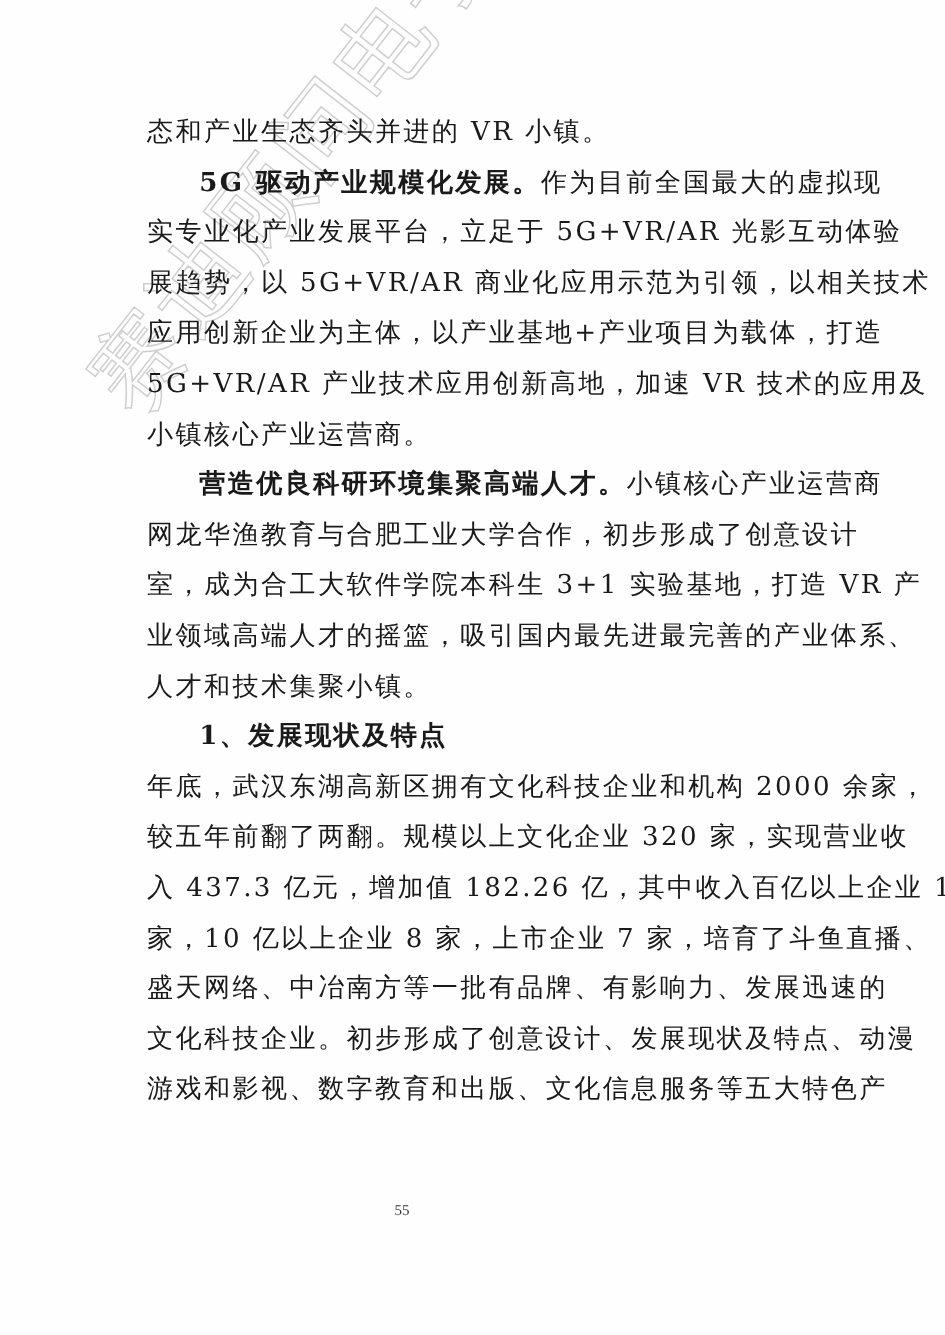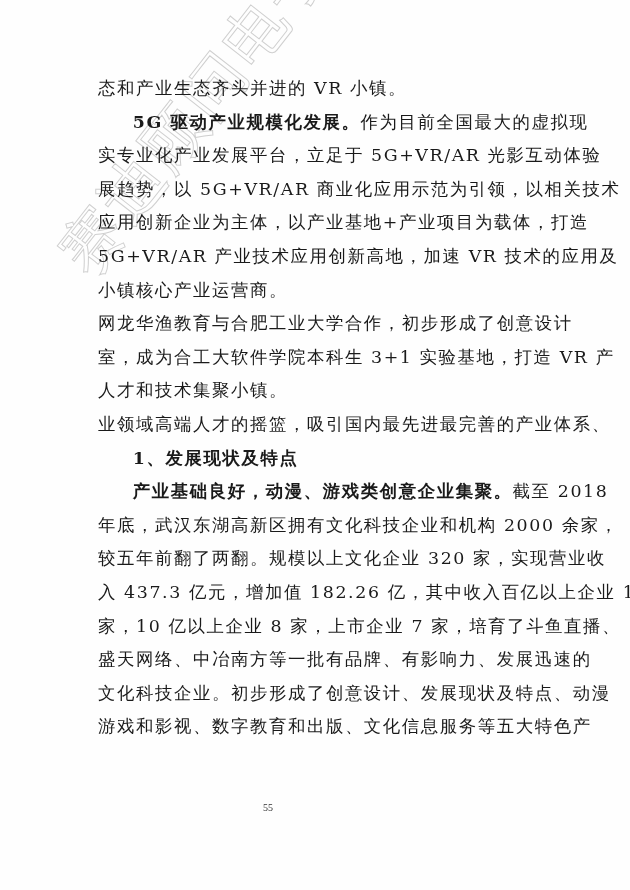--- a/index.html
+++ b/index.html
@@ -54,34 +54,34 @@
       <span class="line"><span class="lead">5G 驱动产业规模化发展。</span><span>作为目前全国最大的虚拟现</span></span>
     </p>
     <p class="para noindent">
       <span class="line">实专业化产业发展平台，立足于 5G+VR/AR 光影互动体验</span>
       <span class="line">展趋势，以 5G+VR/AR 商业化应用示范为引领，以相关技术</span>
       <span class="line">应用创新企业为主体，以产业基地+产业项目为载体，打造</span>
       <span class="line">5G+VR/AR 产业技术应用创新高地，加速 VR 技术的应用及</span>
       <span class="line last">小镇核心产业运营商。</span>
     </p>
 
+    <p class="para">
+      <span class="line"><span class="lead">营造优良科研环境集聚高端人才。</span><span>小镇核心产业运营商</span></span>
+    </p>
     <p class="para noindent">
       <span class="line">网龙华渔教育与合肥工业大学合作，初步形成了创意设计</span>
       <span class="line">室，成为合工大软件学院本科生 3+1 实验基地，打造 VR 产</span>
+      <span class="line">业领域高端人才的摇篮，吸引国内最先进最完善的产业体系、</span>
       <span class="line last">人才和技术集聚小镇。</span>
-      <span class="line">业领域高端人才的摇篮，吸引国内最先进最完善的产业体系、</span>
     </p>
 
     <p class="heading">
       <span class="line last">1、发展现状及特点</span>
     </p>
 
-    <p class="para">
-      <span class="line"><span class="lead">产业基础良好，动漫、游戏类创意企业集聚。</span><span>截至 2018</span></span>
-    </p>
     <p class="para noindent">
       <span class="line">年底，武汉东湖高新区拥有文化科技企业和机构 2000 余家，</span>
       <span class="line">较五年前翻了两翻。规模以上文化企业 320 家，实现营业收</span>
       <span class="line">入 437.3 亿元，增加值 182.26 亿，其中收入百亿以上企业 1</span>
       <span class="line">家，10 亿以上企业 8 家，上市企业 7 家，培育了斗鱼直播、</span>
       <span class="line">盛天网络、中冶南方等一批有品牌、有影响力、发展迅速的</span>
       <span class="line">文化科技企业。初步形成了创意设计、发展现状及特点、动漫</span>
       <span class="line">游戏和影视、数字教育和出版、文化信息服务等五大特色产</span>
     </p>
   </div>

